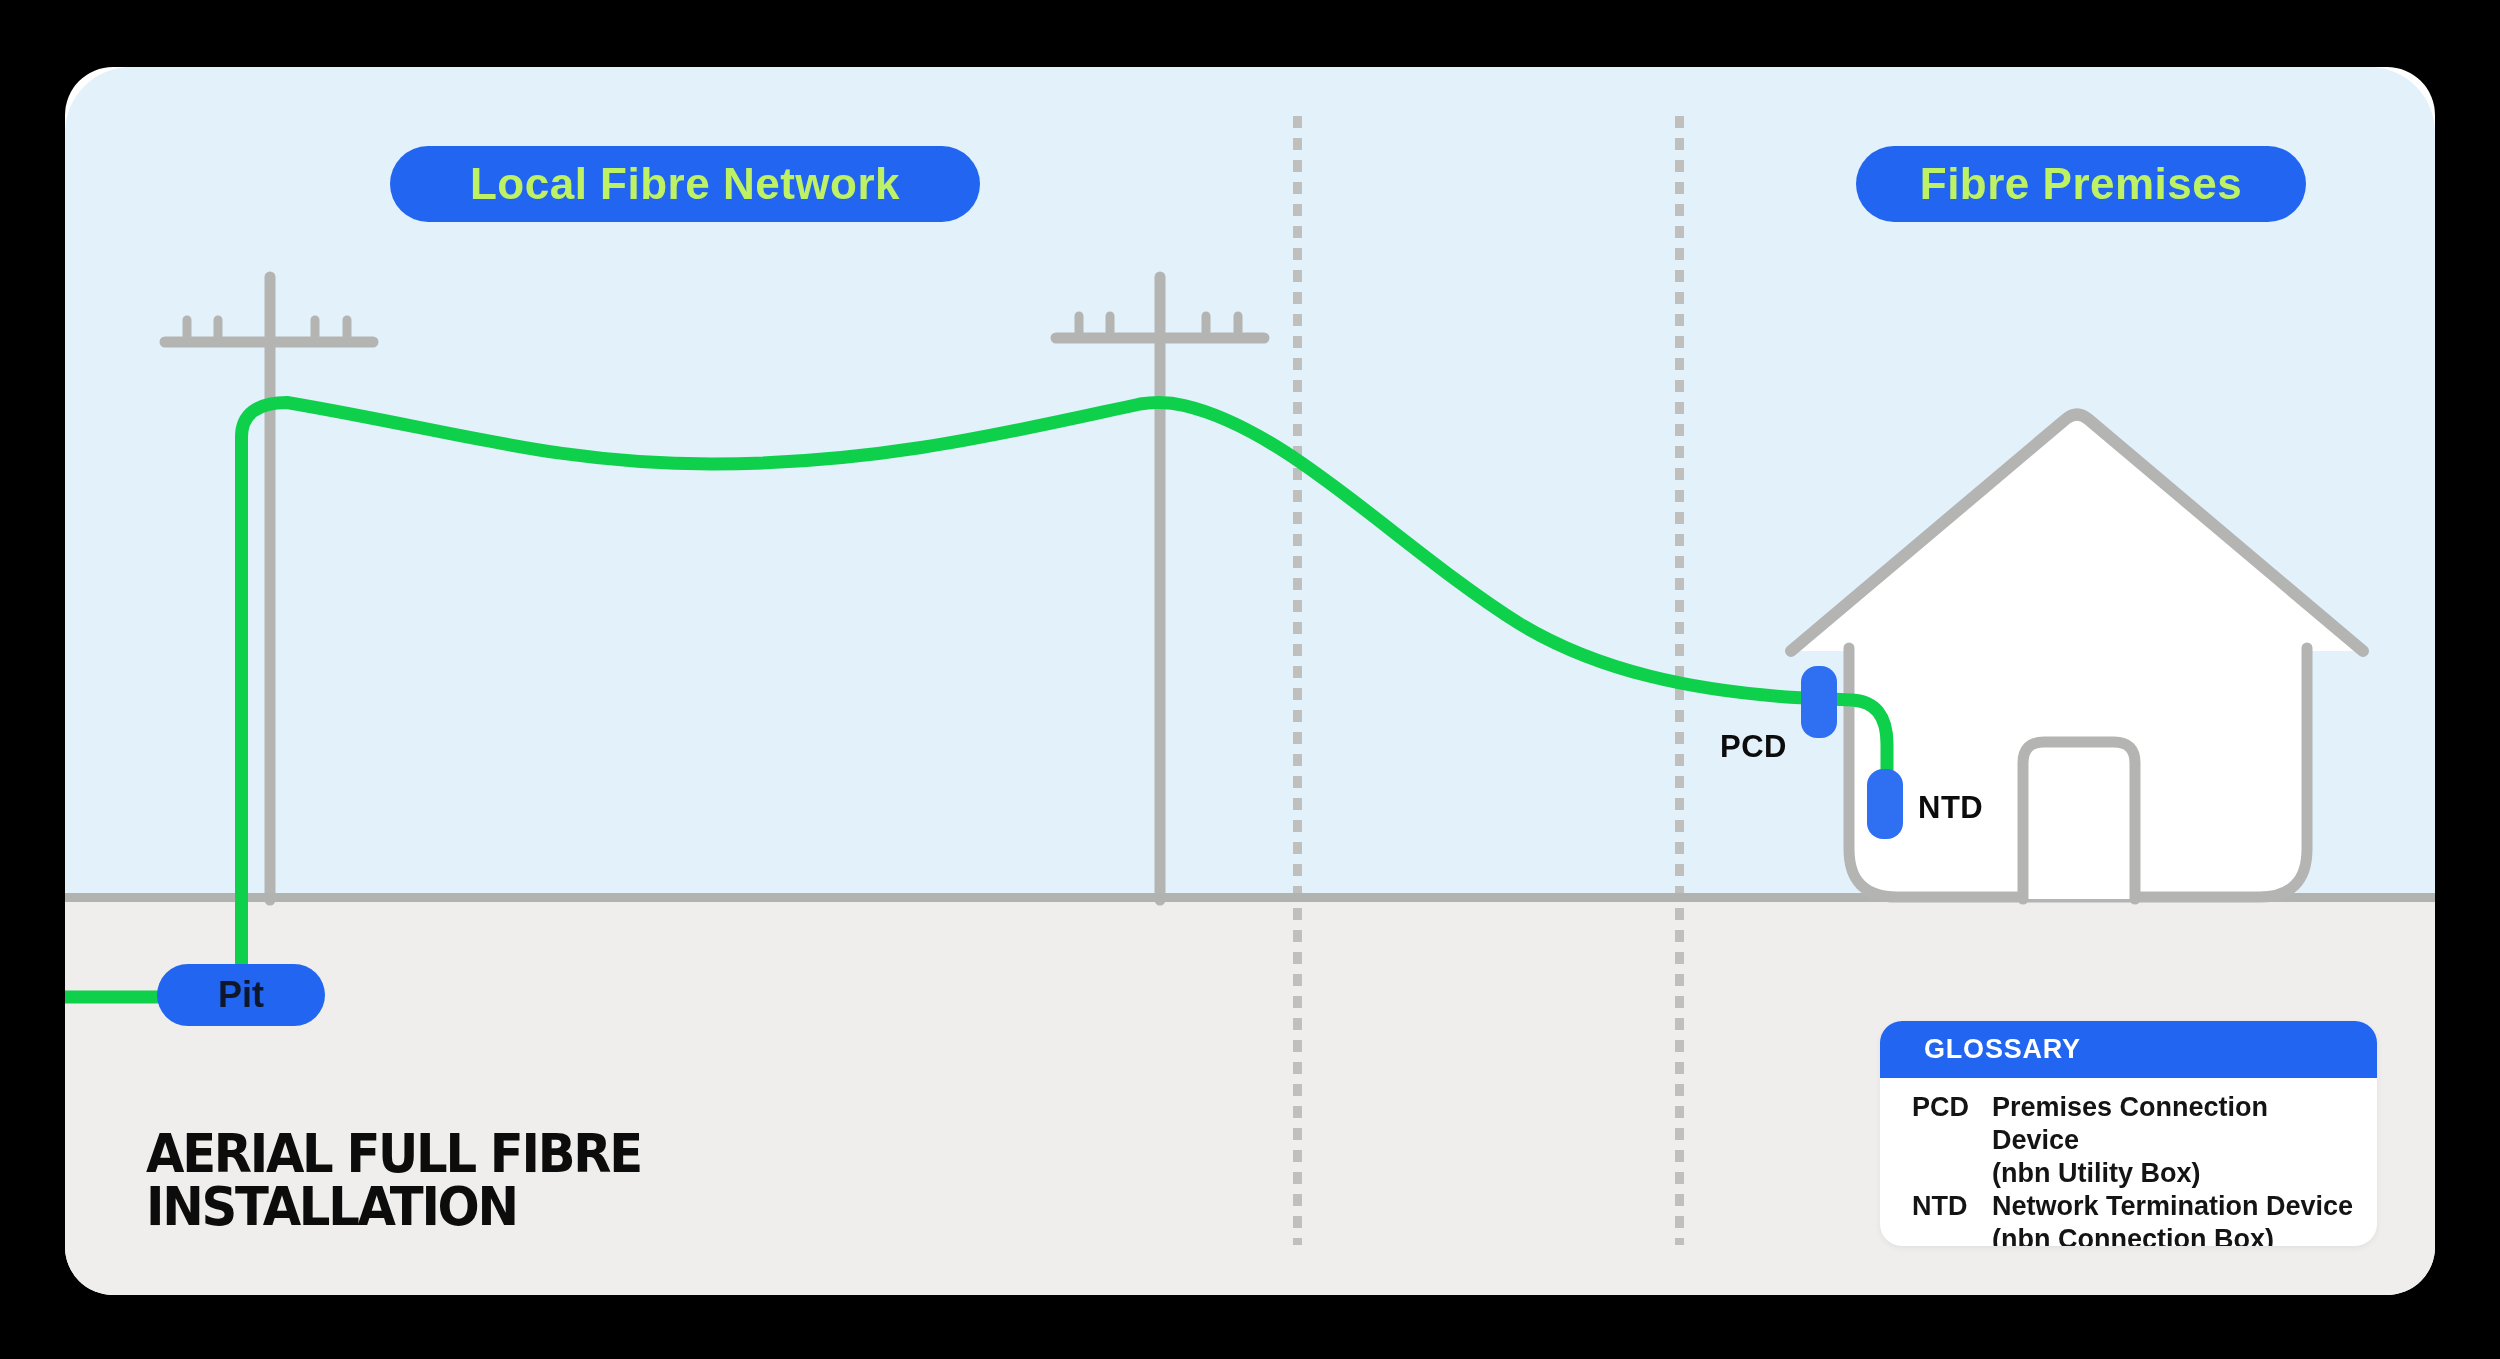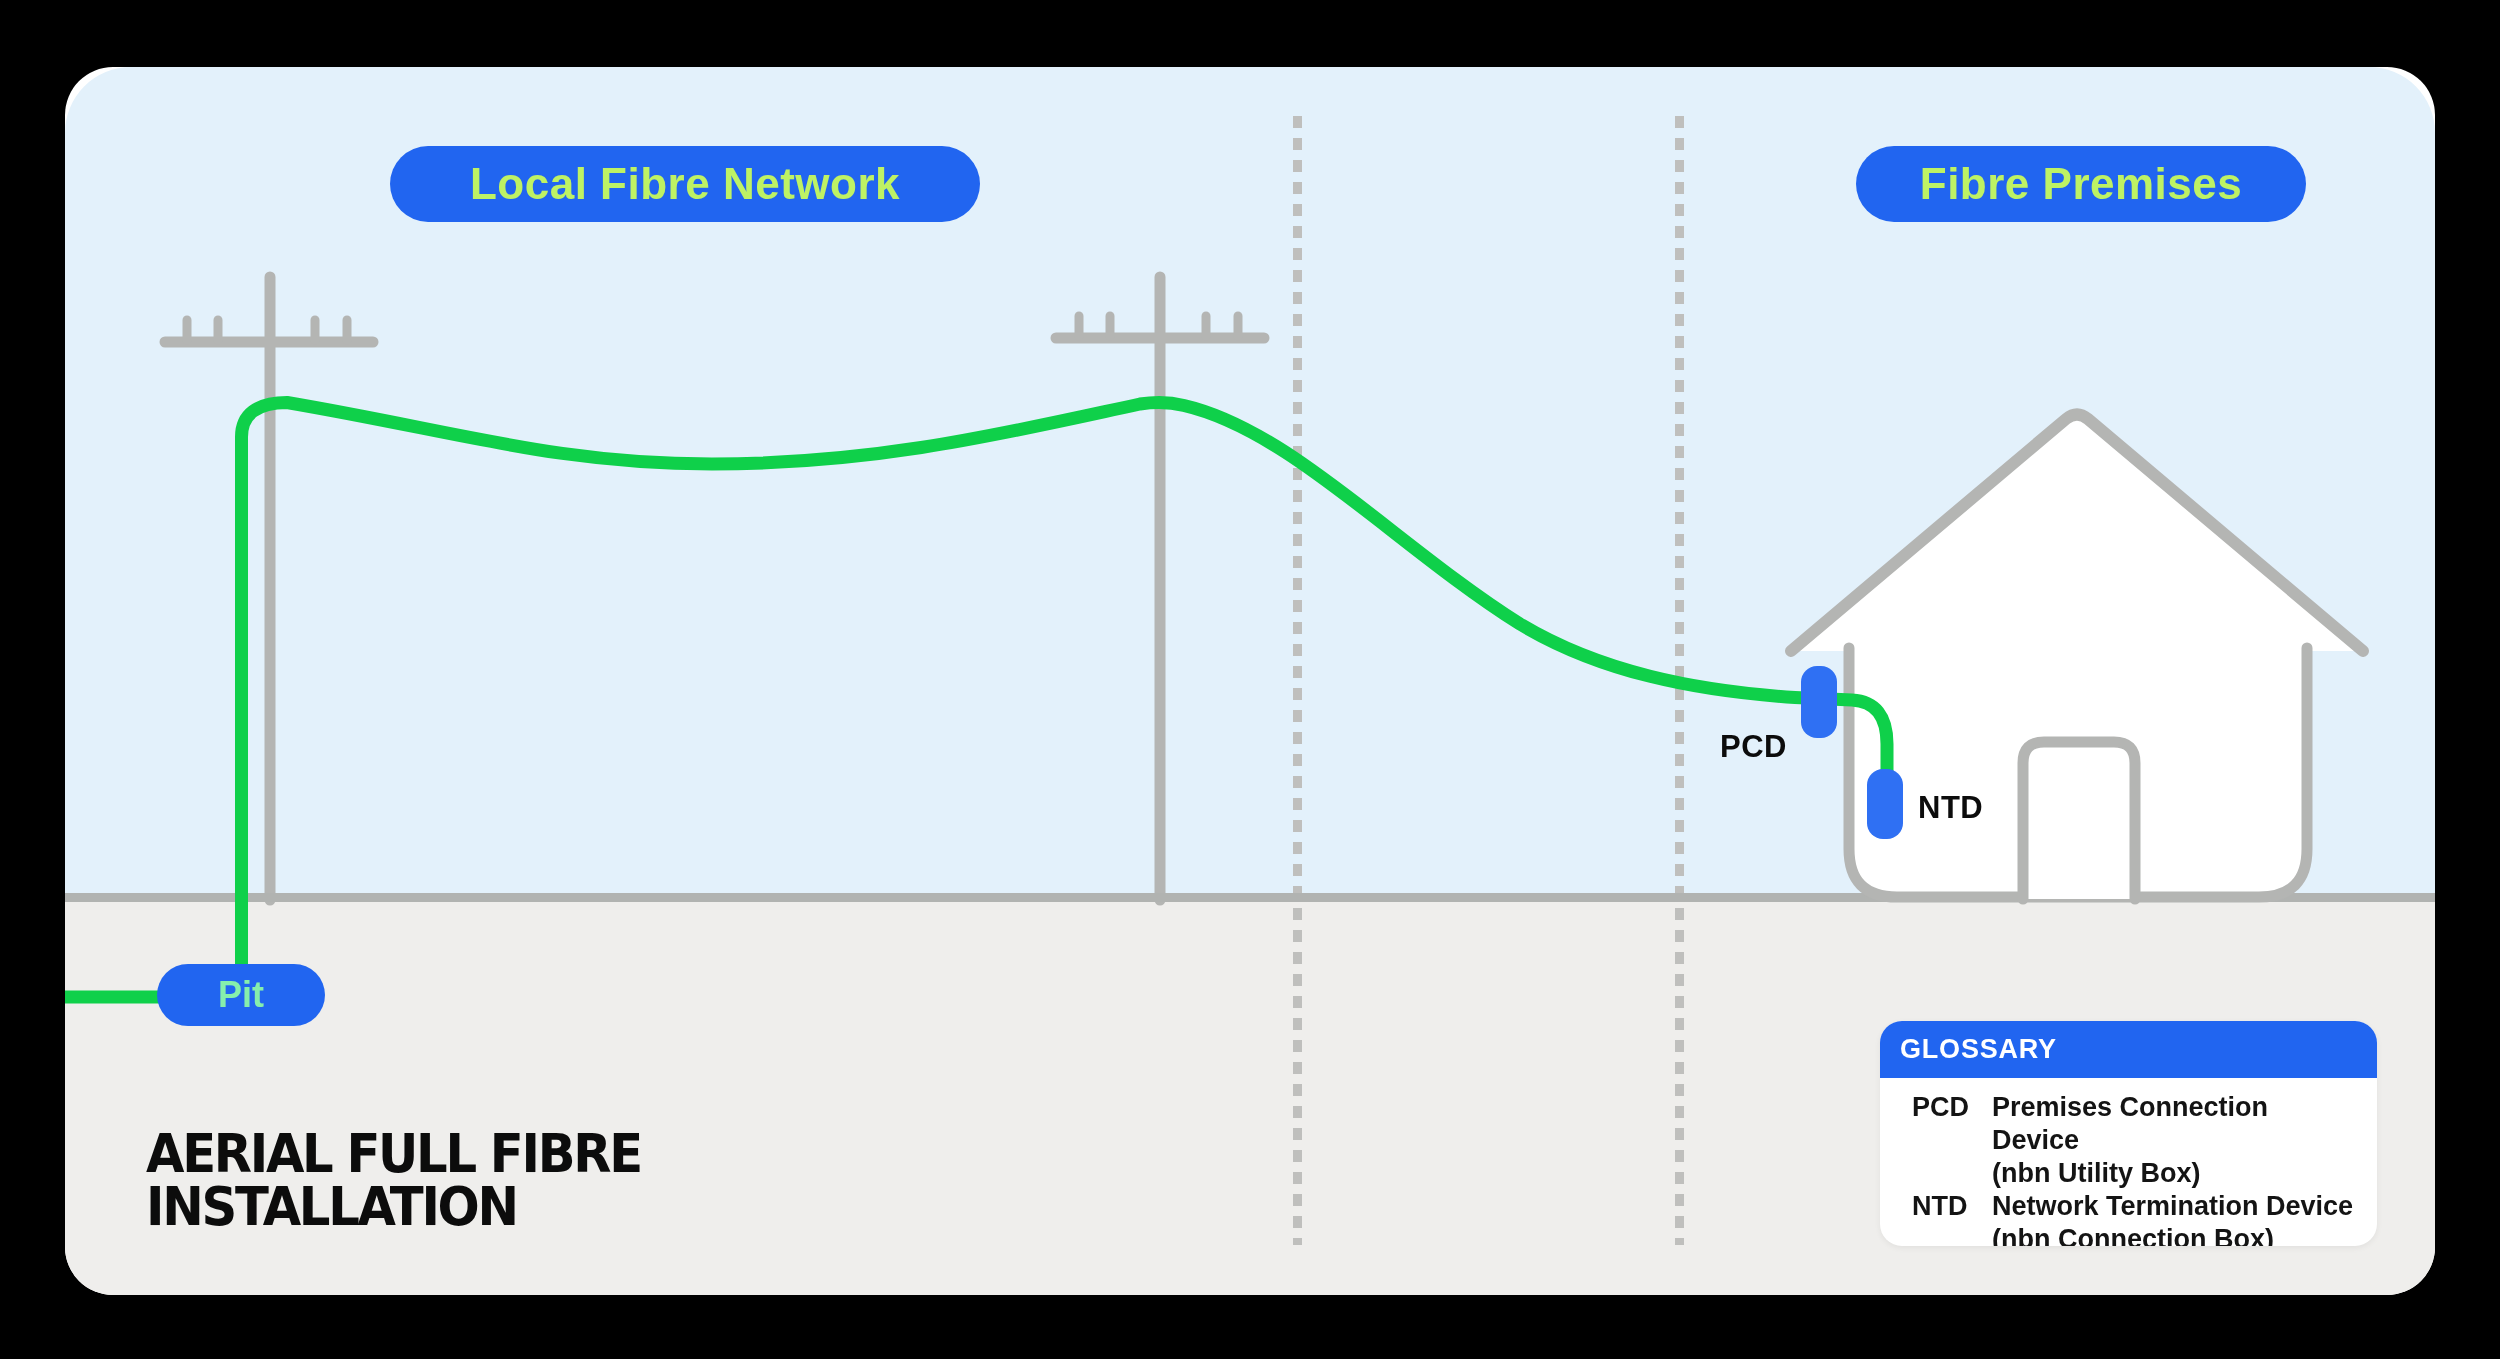--- a/index.html
+++ b/index.html
@@ -13,31 +13,31 @@
   .scene-svg{position:absolute;left:0;top:0;width:2500px;height:1359px;}
 
   .region-pill{position:absolute;top:146px;height:76px;background:#2165f0;border-radius:38px;
       color:#bef264;font-weight:bold;font-size:44px;display:flex;align-items:center;
       justify-content:center;letter-spacing:0.5px;}
   .pill-local{left:390px;width:590px;}
   .pill-leadin{left:1326px;width:324px;}
   .pill-premises{left:1856px;width:450px;}
 
   .pit-pill{position:absolute;left:157px;top:964px;width:168px;height:62px;background:#2165f0;
-      border-radius:31px;color:#86efac;font-weight:bold;font-size:36px;display:flex;
+      border-radius:31px;color:#0f172a;font-weight:bold;font-size:36px;display:flex;
       align-items:center;justify-content:center;}
 
   .dev-label{position:absolute;color:#0c0c0c;font-weight:bold;font-size:31px;letter-spacing:0.5px;}
   .label-pcd{left:1720px;top:729px;}
   .label-ntd{left:1918px;top:790px;}
 
   .glossary{position:absolute;left:1880px;top:1021px;width:497px;height:225px;background:#ffffff;
       border-radius:22px;overflow:hidden;box-shadow:0 2px 6px rgba(0,0,0,0.06);}
   .glossary-header{height:57px;background:#2165f0;color:#ffffff;font-weight:bold;font-size:27px;
-      letter-spacing:0.8px;display:flex;align-items:center;padding-left:20px;}
+      letter-spacing:0.8px;display:flex;align-items:center;padding-left:44px;}
   .glossary-body{display:grid;grid-template-columns:80px 1fr;padding:13px 20px 0 32px;
       font-size:27px;line-height:33px;color:#141414;}
   .g-term{font-weight:bold;}
   .g-def,.g-note{font-weight:bold;}
 
   .title{position:absolute;left:146px;top:1127px;color:#0c0c0c;
       font-family:"DejaVu Sans", sans-serif;font-weight:800;font-size:54px;line-height:53px;
       letter-spacing:-2.5px;transform:scaleX(0.92);transform-origin:left top;white-space:nowrap;}
 </style>
 </head>

